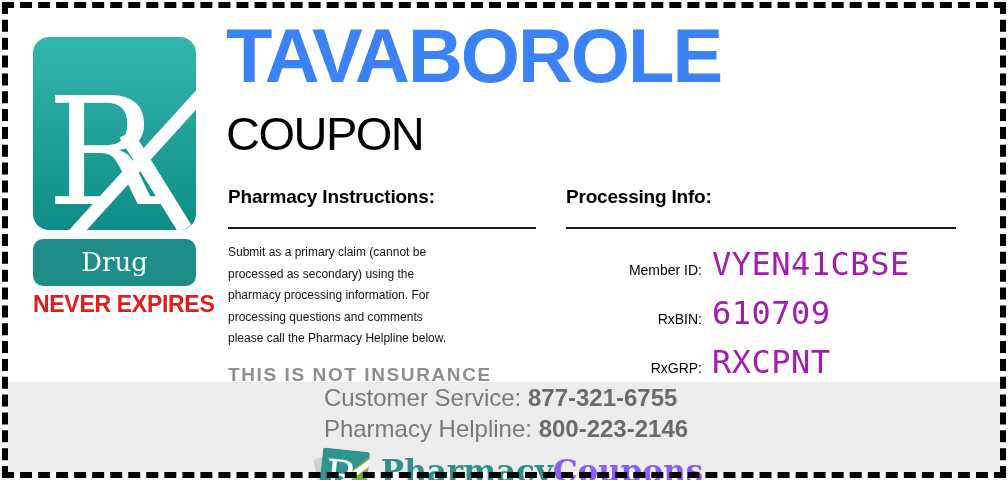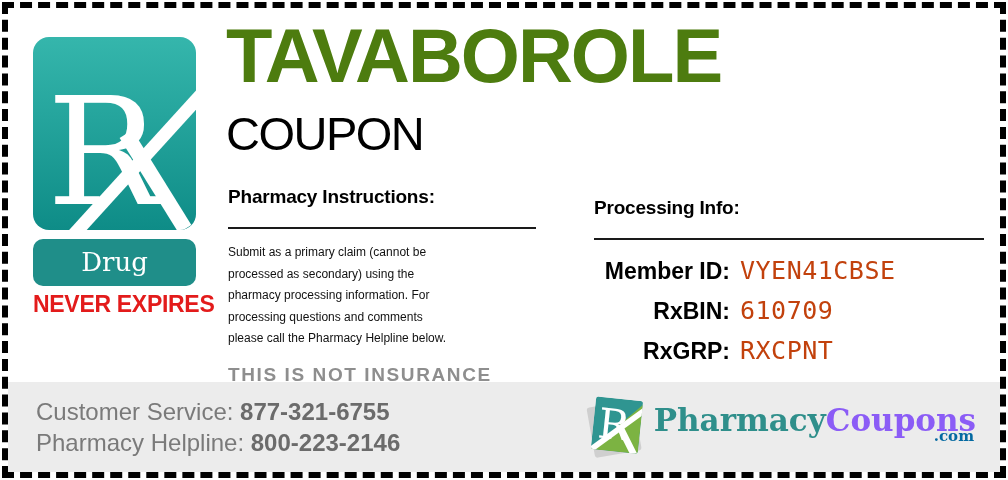--- a/index.html
+++ b/index.html
@@ -17,44 +17,44 @@
   .badge{
     margin-top:9px;height:47px;border-radius:10px;background:#1f8e89;color:#ffffff;
     font-family:"DejaVu Serif","Liberation Serif",serif;font-size:26px;line-height:47px;text-align:center;
   }
   .never{
     margin-top:5px;color:#e31b1b;font-weight:bold;font-size:23px;letter-spacing:-0.3px;white-space:nowrap;
   }
 
   
   .title-block{position:absolute;left:226px;top:18px;}
-  .drug-name{margin:0;font-size:76px;font-weight:bold;letter-spacing:-2px;line-height:76px;color:#4d7c0f;}
+  .drug-name{margin:0;font-size:76px;font-weight:bold;letter-spacing:-2px;line-height:76px;color:#3b82f6;}
   .subtitle{margin:10px 0 0;font-size:47px;font-weight:400;letter-spacing:-1.5px;line-height:60px;color:#000;}
 
   
   .instructions{position:absolute;left:228px;top:186px;width:308px;}
   .sec-heading{
     font-size:19px;font-weight:bold;color:#000;
     border-bottom:2px solid #1a1a1a;padding-bottom:19px;letter-spacing:-0.2px;
   }
   .body-text{margin-top:13px;font-size:12px;line-height:21.5px;color:#111;}
   .disclaimer{margin-top:14px;font-size:19px;font-weight:bold;letter-spacing:1.6px;color:#8e8e8e;white-space:nowrap;}
 
   
-  .processing{position:absolute;left:594px;top:186px;width:390px;margin-top:11px;}
+  .processing{position:absolute;left:566px;top:186px;width:390px;}
   .proc-rows{margin-top:16px;}
   .proc-row{display:flex;align-items:baseline;margin-bottom:11px;}
-  .proc-label{flex:none;width:136px;text-align:right;font-weight:bold;font-size:23px;color:#000;}
-  .proc-value{margin-left:10px;font-family:"DejaVu Sans Mono","Liberation Mono",monospace;font-size:25px;letter-spacing:0.5px;color:#c2410c;}
+  .proc-label{flex:none;width:136px;text-align:right;font-weight:normal;font-size:14px;color:#000;}
+  .proc-value{margin-left:10px;font-family:"DejaVu Sans Mono","Liberation Mono",monospace;font-size:32px;letter-spacing:0.5px;color:#a21caf;}
 
   
   .footer{
     position:absolute;left:8px;right:8px;bottom:8px;height:90px;background:#ececec;
     display:flex;align-items:center;justify-content:space-between;
-    padding:0 24px 0 28px;box-sizing:border-box;
+    padding:0 24px 0 28px;box-sizing:border-box;flex-direction:column;
   }
   .contact-line{font-size:24px;line-height:31px;color:#7a7a7a;}
   .contact-line .num{font-weight:bold;color:#6b6b6b;}
   .brand{display:flex;align-items:center;cursor:pointer;}
   .brand-icon{width:68px;height:68px;margin-right:4px;}
   .brand-word{
     position:relative;font-family:"DejaVu Serif","Liberation Serif",serif;font-weight:bold;
     font-size:31px;line-height:34px;padding-bottom:14px;white-space:nowrap;
   }
   .brand-teal{color:#2f8f8b;}

